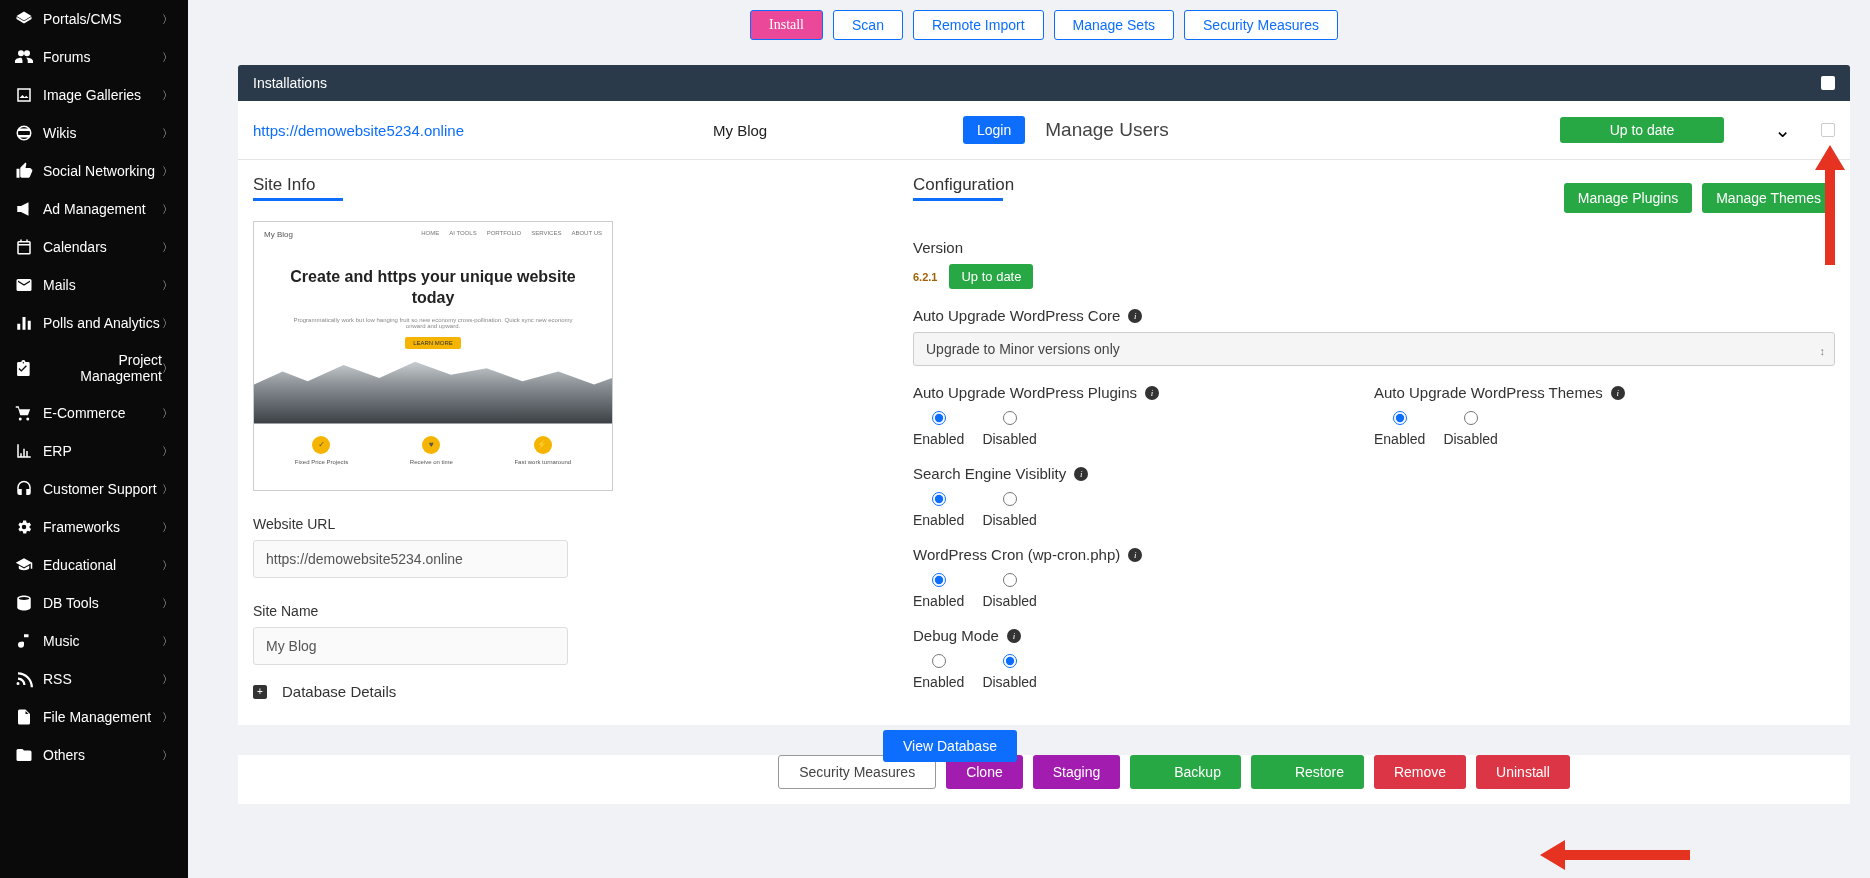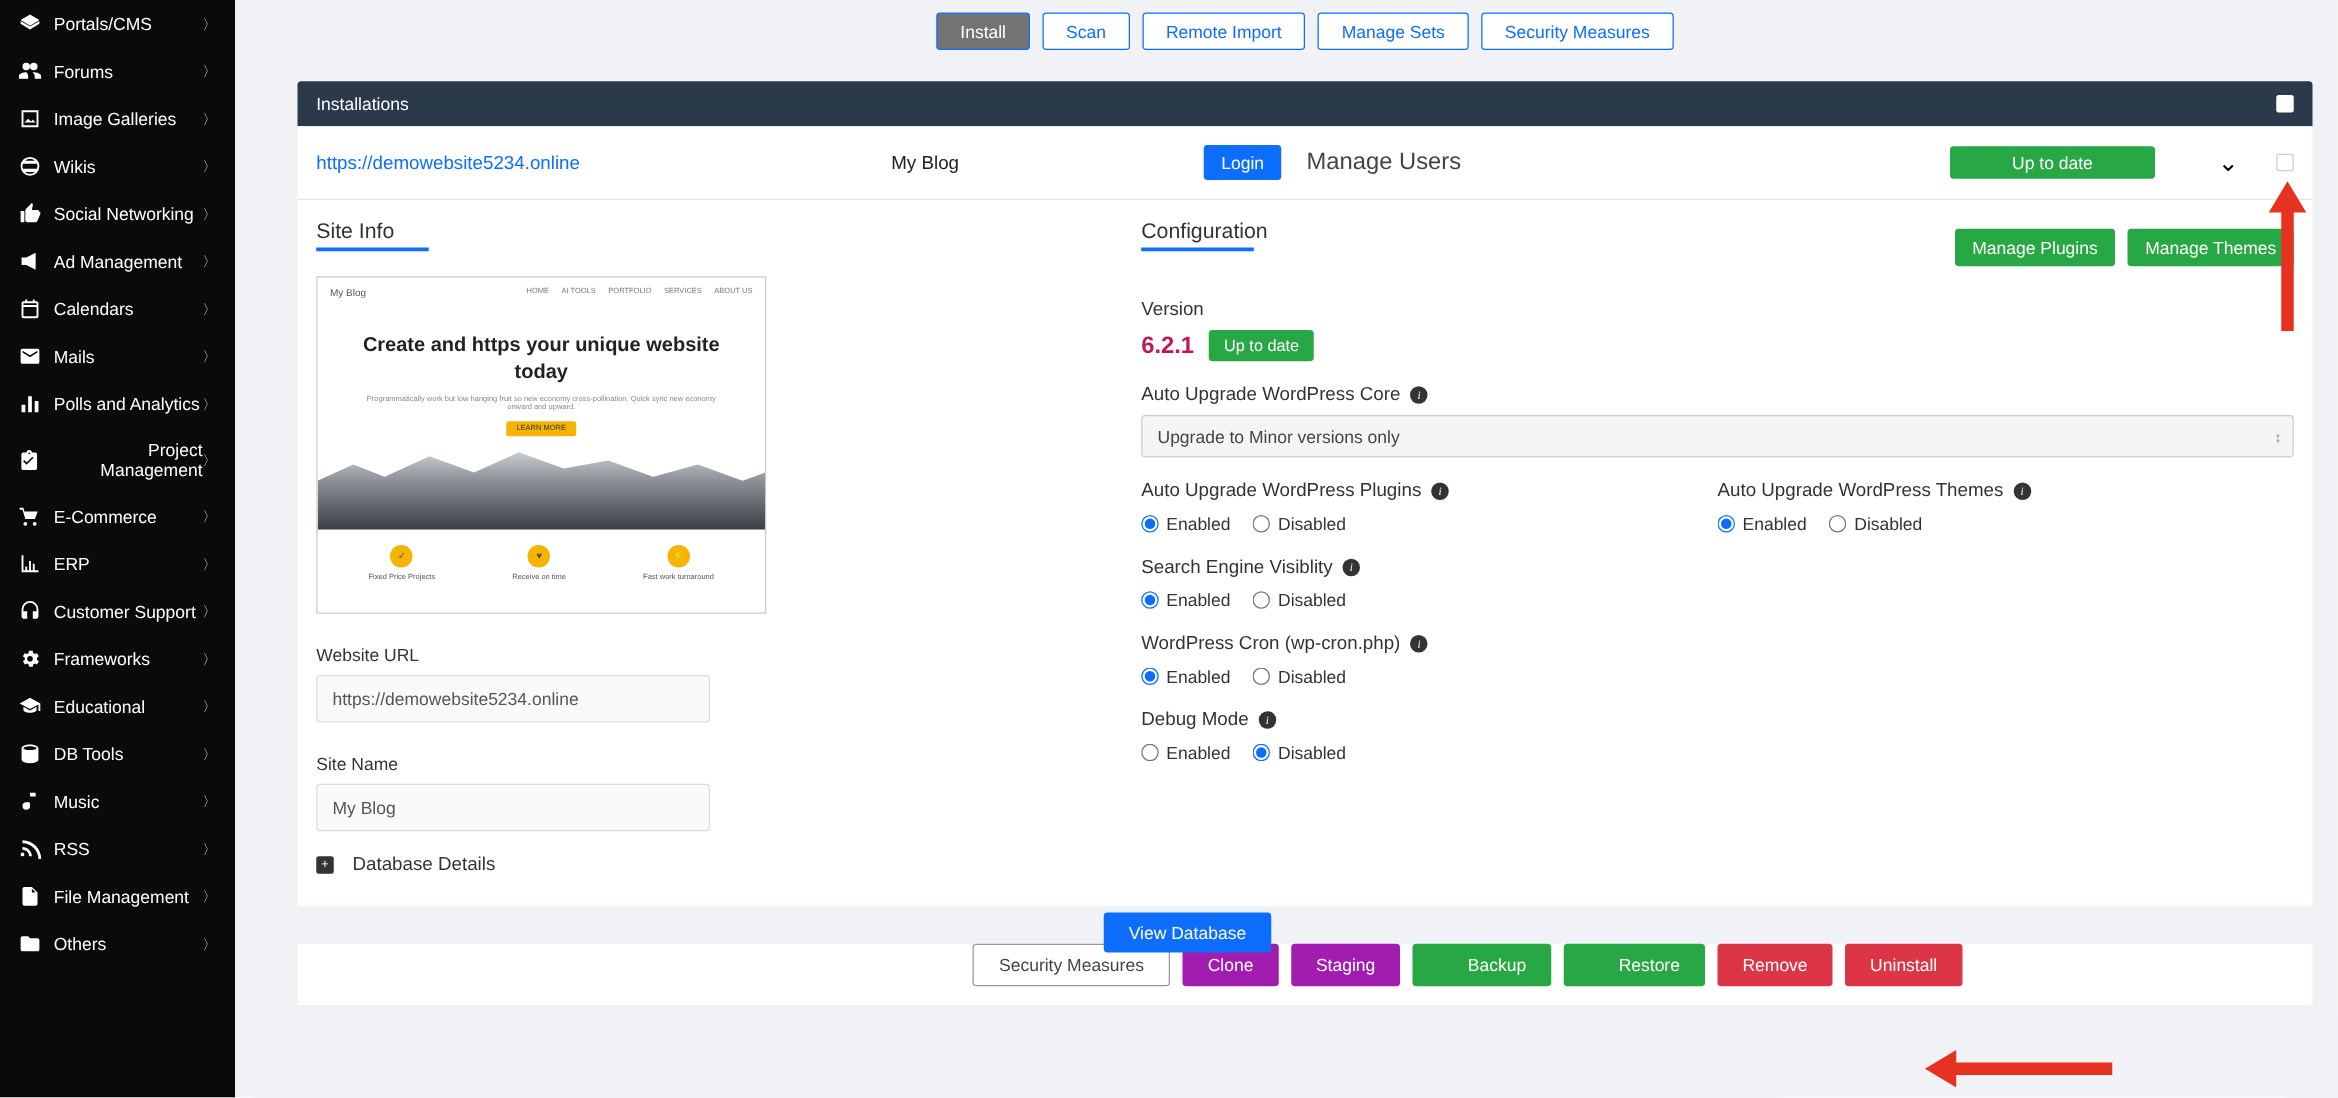--- a/index.html
+++ b/index.html
@@ -11,21 +11,21 @@
 .sidebar-item .left { display: flex; align-items: center; gap: 10px; text-align: right; }
 .sidebar-item .icon { width: 18px; height: 18px; display: inline-flex; align-items: center; justify-content: center; fill: #fff; }
 .chevron-right { font-size: 11px; color: #ccc; }
 
 
 .main { flex: 1; padding: 10px 20px 20px 50px; }
 
 
 .top-tabs { display: flex; justify-content: center; gap: 10px; margin-bottom: 25px; }
 .tab-btn { padding: 6px 18px; border: 1px solid #0d6efd; background: #fff; color: #0d6efd; border-radius: 3px; font-size: 14px; cursor: pointer; }
-.tab-btn.active { background: #737373; color: #fff; }
+.tab-btn.active { background: #ec4899; color: #fff; font-family: Liberation Serif, serif; }
 
 
 .installs-bar { background: #2a3a4a; color: #fff; padding: 10px 15px; font-size: 14px; display: flex; justify-content: space-between; align-items: center; border-radius: 3px 3px 0 0; }
 .installs-bar .toggle-box { width: 14px; height: 14px; background: #fff; border-radius: 2px; }
 
 
 .install-row { background: #fff; padding: 15px; display: flex; align-items: center; gap: 20px; border-bottom: 1px solid #e5e5e5; }
 .install-url { flex: 0 0 440px; color: #0d6efd; font-size: 15px; }
 .install-name { flex: 0 0 230px; font-size: 15px; color: #222; }
 .login-btn { background: #0d6efd; color: #fff; border: none; padding: 6px 14px; border-radius: 3px; font-size: 14px; cursor: pointer; }
@@ -67,30 +67,30 @@
 
 
 .config-header { display: flex; justify-content: space-between; align-items: center; margin-bottom: 3px; }
 .manage-btns { display: flex; gap: 10px; }
 .green-btn { background: #28a745; color: #fff; border: none; padding: 7px 14px; border-radius: 3px; font-size: 14px; cursor: pointer; }
 
 .config-field { margin-top: 18px; }
 .config-label { font-size: 15px; color: #333; display: flex; align-items: center; gap: 8px; }
 .info-icon { width: 14px; height: 14px; background: #333; color: #fff; border-radius: 50%; display: inline-flex; align-items: center; justify-content: center; font-size: 9px; font-style: italic; font-family: serif; }
 .version-row { display: flex; align-items: center; gap: 12px; margin-top: 8px; }
-.version-text { font-size: 19px; color: #be185d; font-weight: 600; }
+.version-text { font-size: 11px; color: #a16207; font-weight: 600; }
 .green-badge-sm { background: #28a745; color: #fff; padding: 5px 12px; border-radius: 3px; font-size: 13px; }
 .select-box { width: 100%; padding: 8px 12px; border: 1px solid #ccc; background: #f5f5f5; font-size: 14px; color: #444; border-radius: 3px; margin-top: 8px; appearance: none; position: relative; }
 .select-wrap { position: relative; }
 .select-wrap::after { content: '\2195'; position: absolute; right: 10px; top: 50%; transform: translateY(-35%); color: #888; font-size: 11px; }
 
 .config-row { display: flex; margin-top: 18px; }
 .config-col { flex: 1; }
 .radio-row { display: flex; gap: 18px; margin-top: 10px; font-size: 14px; color: #333; align-items: center; }
-.radio-row label { display: flex; align-items: center; gap: 6px; cursor: pointer; }
+.radio-row label { display: flex; align-items: center; gap: 6px; cursor: pointer; flex-direction: column; }
 input[type=radio] { width: 14px; height: 14px; accent-color: #0d6efd; }
 
 
 .bottom-row { background: #fff; padding: 0 15px 15px; position: relative; }
 .action-bar { display: flex; gap: 10px; justify-content: center; margin-top: 30px; padding-left: 260px; }
 .act-btn { border: none; padding: 8px 20px; border-radius: 3px; font-size: 14px; cursor: pointer; color: #fff; }
 .sec-outline { background: #fff; border: 1px solid #999; color: #444; }
 .blue { background: #a21caf; }
 .green { background: #28a745; padding-left: 44px; }
 .red { background: #dc3545; }

